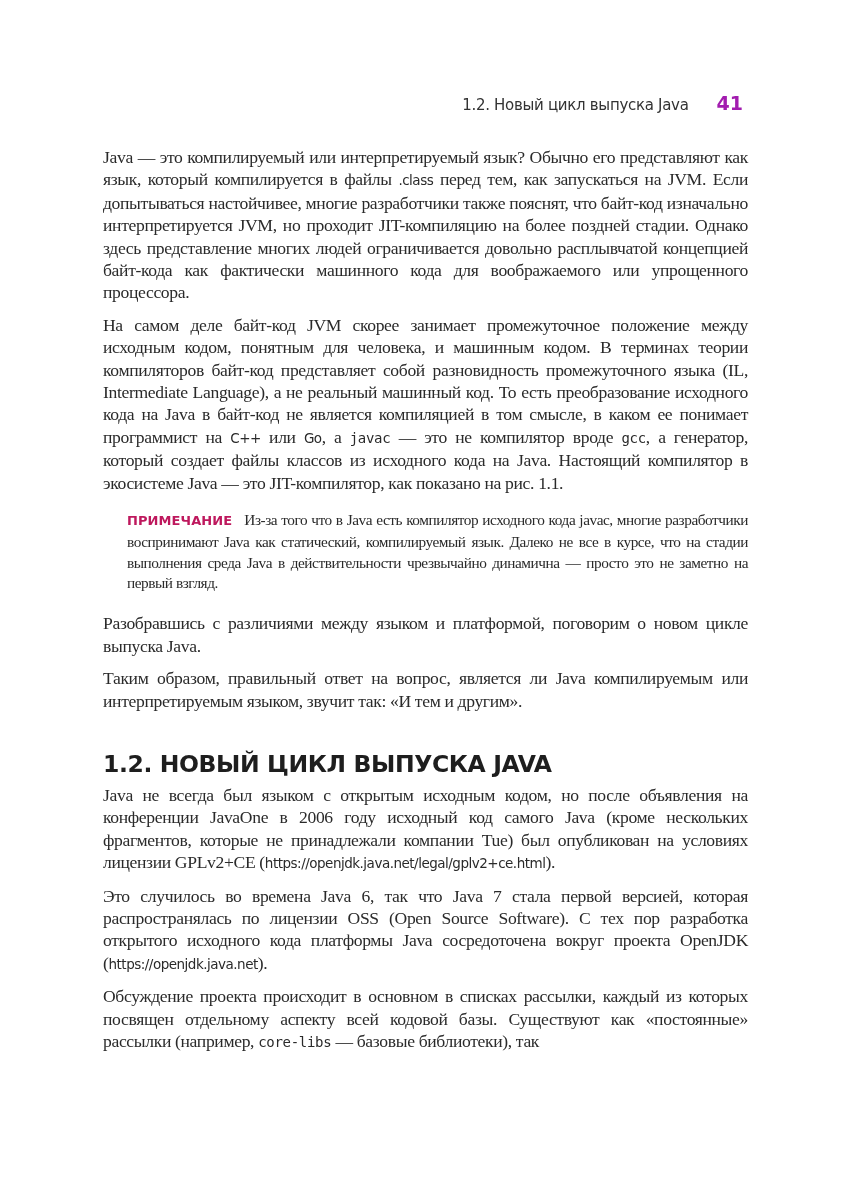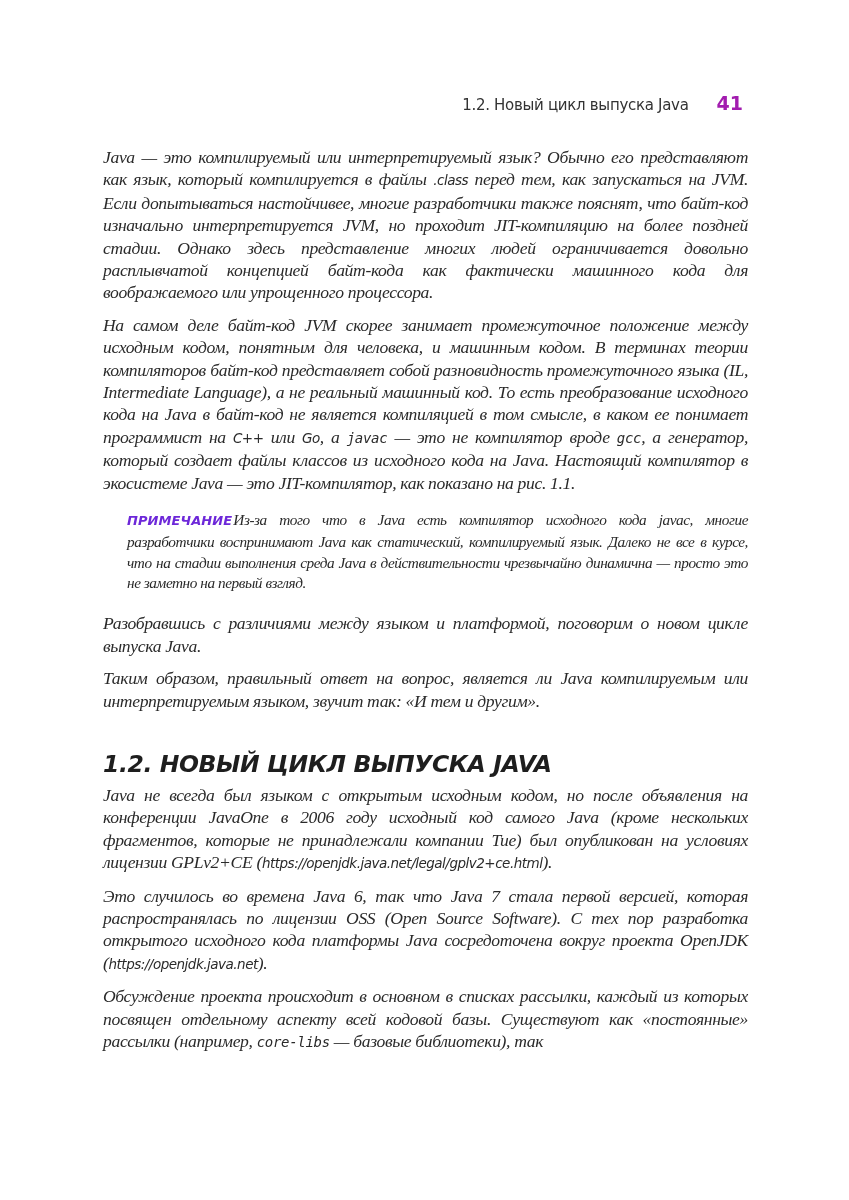--- a/index.html
+++ b/index.html
@@ -1,27 +1,27 @@
 <!DOCTYPE html>
 <html><head>
 <meta charset="utf-8">
 <style>
   html, body { margin: 0; padding: 0; background: #ffffff; }
   body { width: 849px; height: 1200px; position: relative; overflow: hidden; color: #231f20; }
   .page { position: absolute; left: 0; top: 4px; width: 849px; height: 1200px; }
   .running-head { position: absolute; top: 88px; right: 106px; display: flex; align-items: baseline; gap: 28px; }
   .rh-title { font-family: "DejaVu Sans", sans-serif; font-size: 15px; color: #333; letter-spacing: -0.3px; }
   .rh-num { font-family: "DejaVu Sans", sans-serif; font-size: 19px; font-weight: bold; color: #a21caf; }
-  .body { position: absolute; left: 103px; top: 142px; width: 645px; font-style: italic; }
+  .body { position: absolute; left: 103px; top: 142px; width: 645px; }
   p { font-family: "Liberation Serif", serif; font-size: 17.6px; line-height: 22.4px; margin: 0 0 10px 0; text-align: justify; color: #2a2a2a; letter-spacing: -0.35px; }
   .sans { font-family: "DejaVu Sans", sans-serif; font-size: 13.5px; letter-spacing: -0.5px; }
   .mono { font-family: "DejaVu Sans Mono", monospace; font-size: 14px; letter-spacing: -0.3px; }
   .note { margin: 16px 0 18px 24px; }
   .note p { font-size: 15.3px; line-height: 20.8px; margin: 0; letter-spacing: -0.45px; }
-  .note-label { font-family: "DejaVu Sans", sans-serif; font-weight: bold; font-size: 13px; letter-spacing: 0.1px; margin-right: 1px; color: #6d28d9; }
+  .note-label { font-family: "DejaVu Sans", sans-serif; font-weight: bold; font-size: 13px; letter-spacing: 0.1px; margin-right: 12px; color: #be185d; }
   h2 { font-family: "DejaVu Sans", sans-serif; font-weight: bold; font-size: 23.5px; margin: 38px 0 6px 0; color: #1e1e1e; letter-spacing: -0.4px; }
 </style>
 </head>
 <body>
 
 <div class="page">
 
   <div class="running-head">
     <span class="rh-title">1.2. Новый цикл выпуска Java</span>
     <span class="rh-num">41</span>

